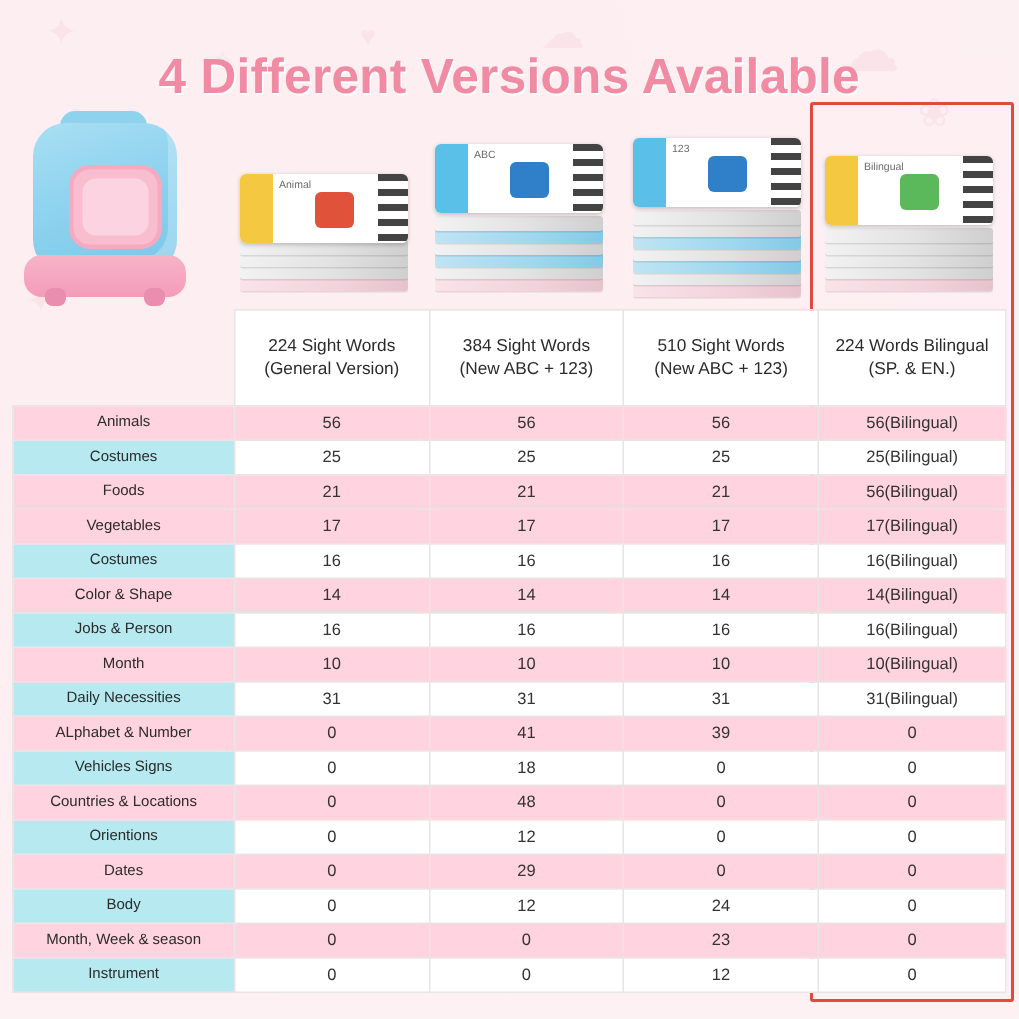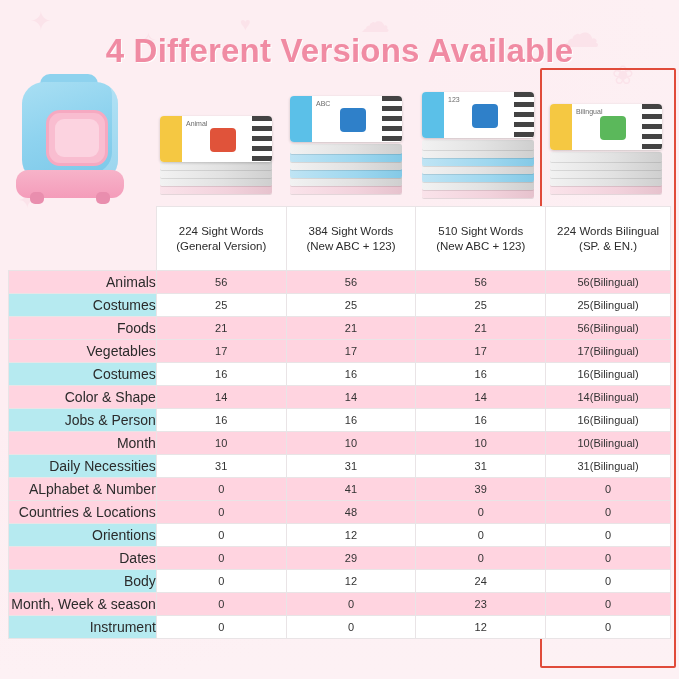--- a/index.html
+++ b/index.html
@@ -170,22 +170,21 @@
   thead th.corner {
     background: transparent;
     border: none;
   }
   col.c0 { width: 148px; }
   col.c1, col.c2, col.c3 { width: 130px; }
   col.c4 { width: 125px; }
 
   td.cat {
     color: #2b2b2b;
-    font-size: 14px;
-    text-align: right;
+    font-size: 10px;
   }
   tr.tint td { background: #ffd4e0; }
   tr.tint td.cat { background: #ffd4e0; }
   tr.plain td { background: #ffffff; }
 </style>
 </head>
 <body>
 
 <div id="page">
 
@@ -369,20 +368,27 @@
           <td>31</td>
           <td>31(Bilingual)</td>
         </tr>
         <tr class="tint">
           <td class="cat">ALphabet &amp; Number</td>
           <td>0</td>
           <td>41</td>
           <td>39</td>
           <td>0</td>
         </tr>
+        <tr class="plain">
+          <td class="cat" style="background: rgb(182, 234, 240);">Vehicles Signs</td>
+          <td>0</td>
+          <td>18</td>
+          <td>0</td>
+          <td>0</td>
+        </tr>
         <tr class="tint">
           <td class="cat">Countries &amp; Locations</td>
           <td>0</td>
           <td>48</td>
           <td>0</td>
           <td>0</td>
         </tr>
         <tr class="plain">
           <td class="cat" style="background: rgb(182, 234, 240);">Orientions</td>
           <td>0</td>

